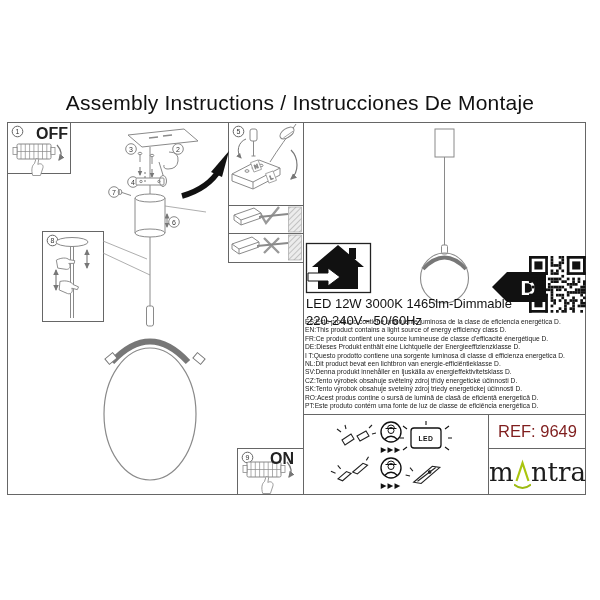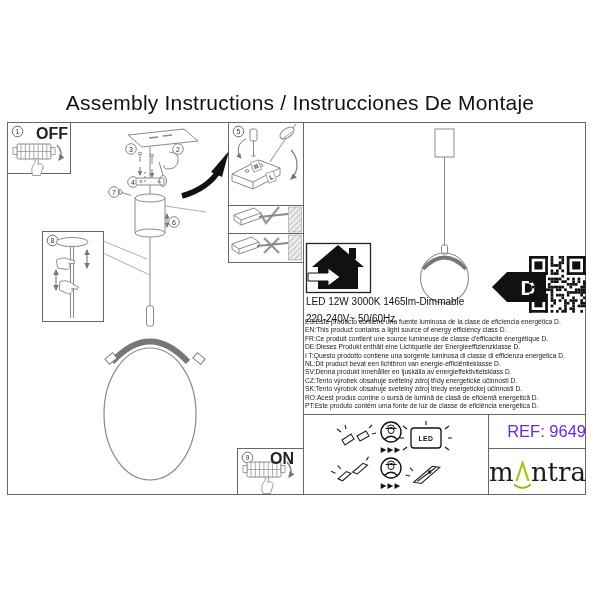--- a/index.html
+++ b/index.html
@@ -1,25 +1,25 @@
 <!DOCTYPE html>
 <html><head>
 <meta charset="utf-8">
 <style>
   html,body{margin:0;padding:0;background:#fff;}
   .page{position:relative;width:600px;height:600px;background:#fff;overflow:hidden;
         font-family:"Liberation Sans",sans-serif;color:#141414;}
   .abs{position:absolute;}
   .title{left:0;top:91px;width:600px;text-align:center;font-size:21px;letter-spacing:.2px;color:#111;}
   .switch-label{font-size:16px;font-weight:bold;color:#222;}
-  .spec{left:306px;font-size:10px;color:#111;white-space:nowrap;}
+  .spec{left:306px;font-size:13px;color:#111;white-space:nowrap;}
   .langs{left:305px;top:318px;width:282px;font-size:6.7px;line-height:8.4px;color:#222;}
   .langs div{white-space:nowrap;}
-  .ref{left:489px;top:415px;width:97px;height:33px;line-height:33px;text-align:right;
-       font-size:16.5px;color:#6d28d9;}
+  .ref{left:489px;top:415px;width:97px;height:33px;line-height:33px;text-align:center;
+       font-size:16.5px;color:#7f1d1d;}
   .brand{left:489px;top:449px;width:97px;height:45px;display:flex;align-items:center;justify-content:center;
          font-family:"DejaVu Serif",serif;font-size:26px;color:#1c1c1c;}
   .brand .caret{position:relative;width:17px;height:26px;margin:0 0.5px;}
   svg text{font-family:"Liberation Sans",sans-serif;}
 </style>
 </head>
 <body>
 
 <div class="page">
 

